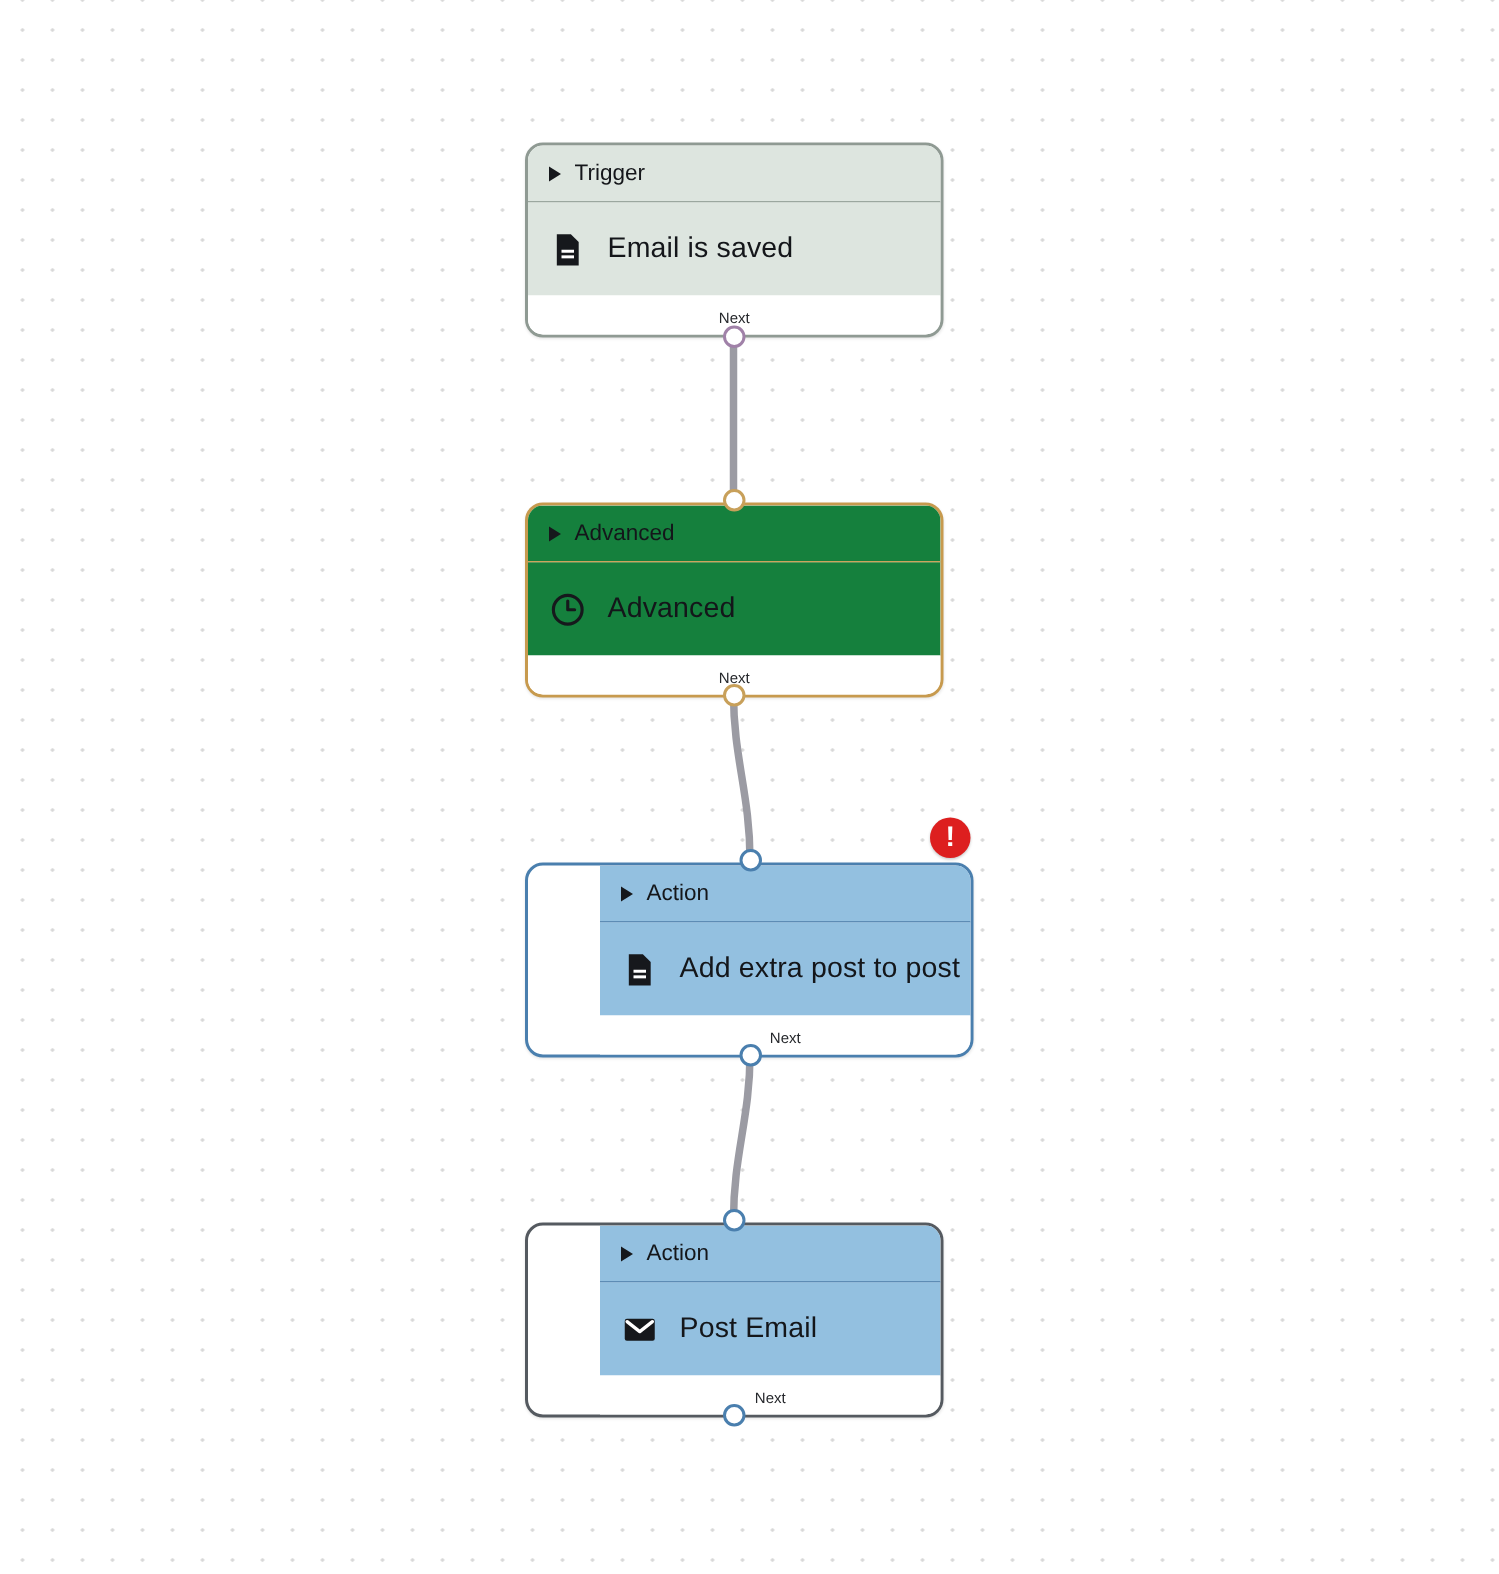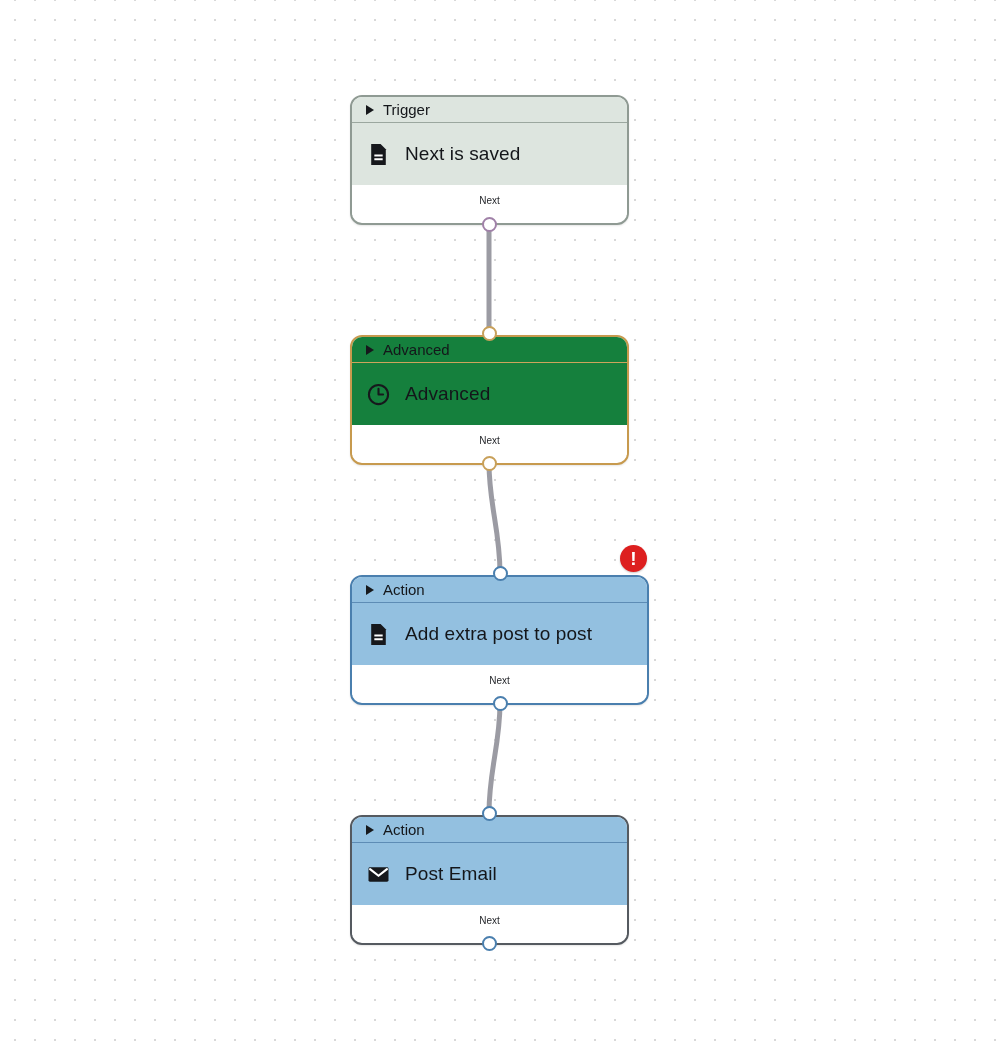--- a/index.html
+++ b/index.html
@@ -41,21 +41,21 @@
     background: #ffffff;
     overflow: hidden;
     box-shadow: 0 1px 2px rgba(0,0,0,0.10);
   }
 
   .node-header {
     display: flex;
     align-items: center;
     gap: 9px;
     padding: 0 14px;
-    height: 26px;
+    height: 38px;
     font-size: 15px;
     color: #14161a;
     border-bottom: 1px solid rgba(0,0,0,0.22);
     box-sizing: border-box;
   }
 
   .disclosure {
     width: 0;
     height: 0;
     border-left: 8px solid #16181c;
@@ -106,21 +106,21 @@
   .node.trigger            { border-color: #8f9a93; }
   .node.trigger .node-header,
   .node.trigger .node-body { background: #dde5df; }
   .node.trigger .node-header { border-bottom-color: #9ba79f; }
 
   .node.advanced            { border-color: #c79a4e; }
   .node.advanced .node-header,
   .node.advanced .node-body { background: #15803d; }
   .node.advanced .node-header { border-bottom-color: #cda45c; }
 
-  .node.action            { border-color: #4a7fae; }
+  .node.action            { border-color: #4a7fae; padding-left: 48px; }
   .node.action .node-header,
   .node.action .node-body { background: #93c0e0; }
   .node.action .node-header { border-bottom-color: #5d8cb5; }
 
   .node.action-dark { border-color: #555a60; }
 
   
   .port {
     position: absolute;
     width: 15px;
@@ -175,21 +175,21 @@
       <span>Trigger</span>
     </div>
     <div class="node-body">
       <span class="node-icon">
         <svg width="25" height="25" viewBox="0 0 24 24">
           <path d="M5 2 h9 l5 5 v15 H5 Z" fill="#16181c"></path>
           <rect x="8" y="12" width="8" height="1.9" fill="#ffffff"></rect>
           <rect x="8" y="15.6" width="8" height="1.9" fill="#ffffff"></rect>
         </svg>
       </span>
-      <span class="node-title">Next is saved</span>
+      <span class="node-title">Email is saved</span>
     </div>
     <div class="node-footer">Next</div>
   </div>
   <div class="port p-trigger" style="left:482px; top:217px;"></div>
 
   <div class="node advanced" style="left:350px; top:335px; width:279px; height:130px;">
     <div class="node-header">
       <span class="disclosure"></span>
       <span>Advanced</span>
     </div>

